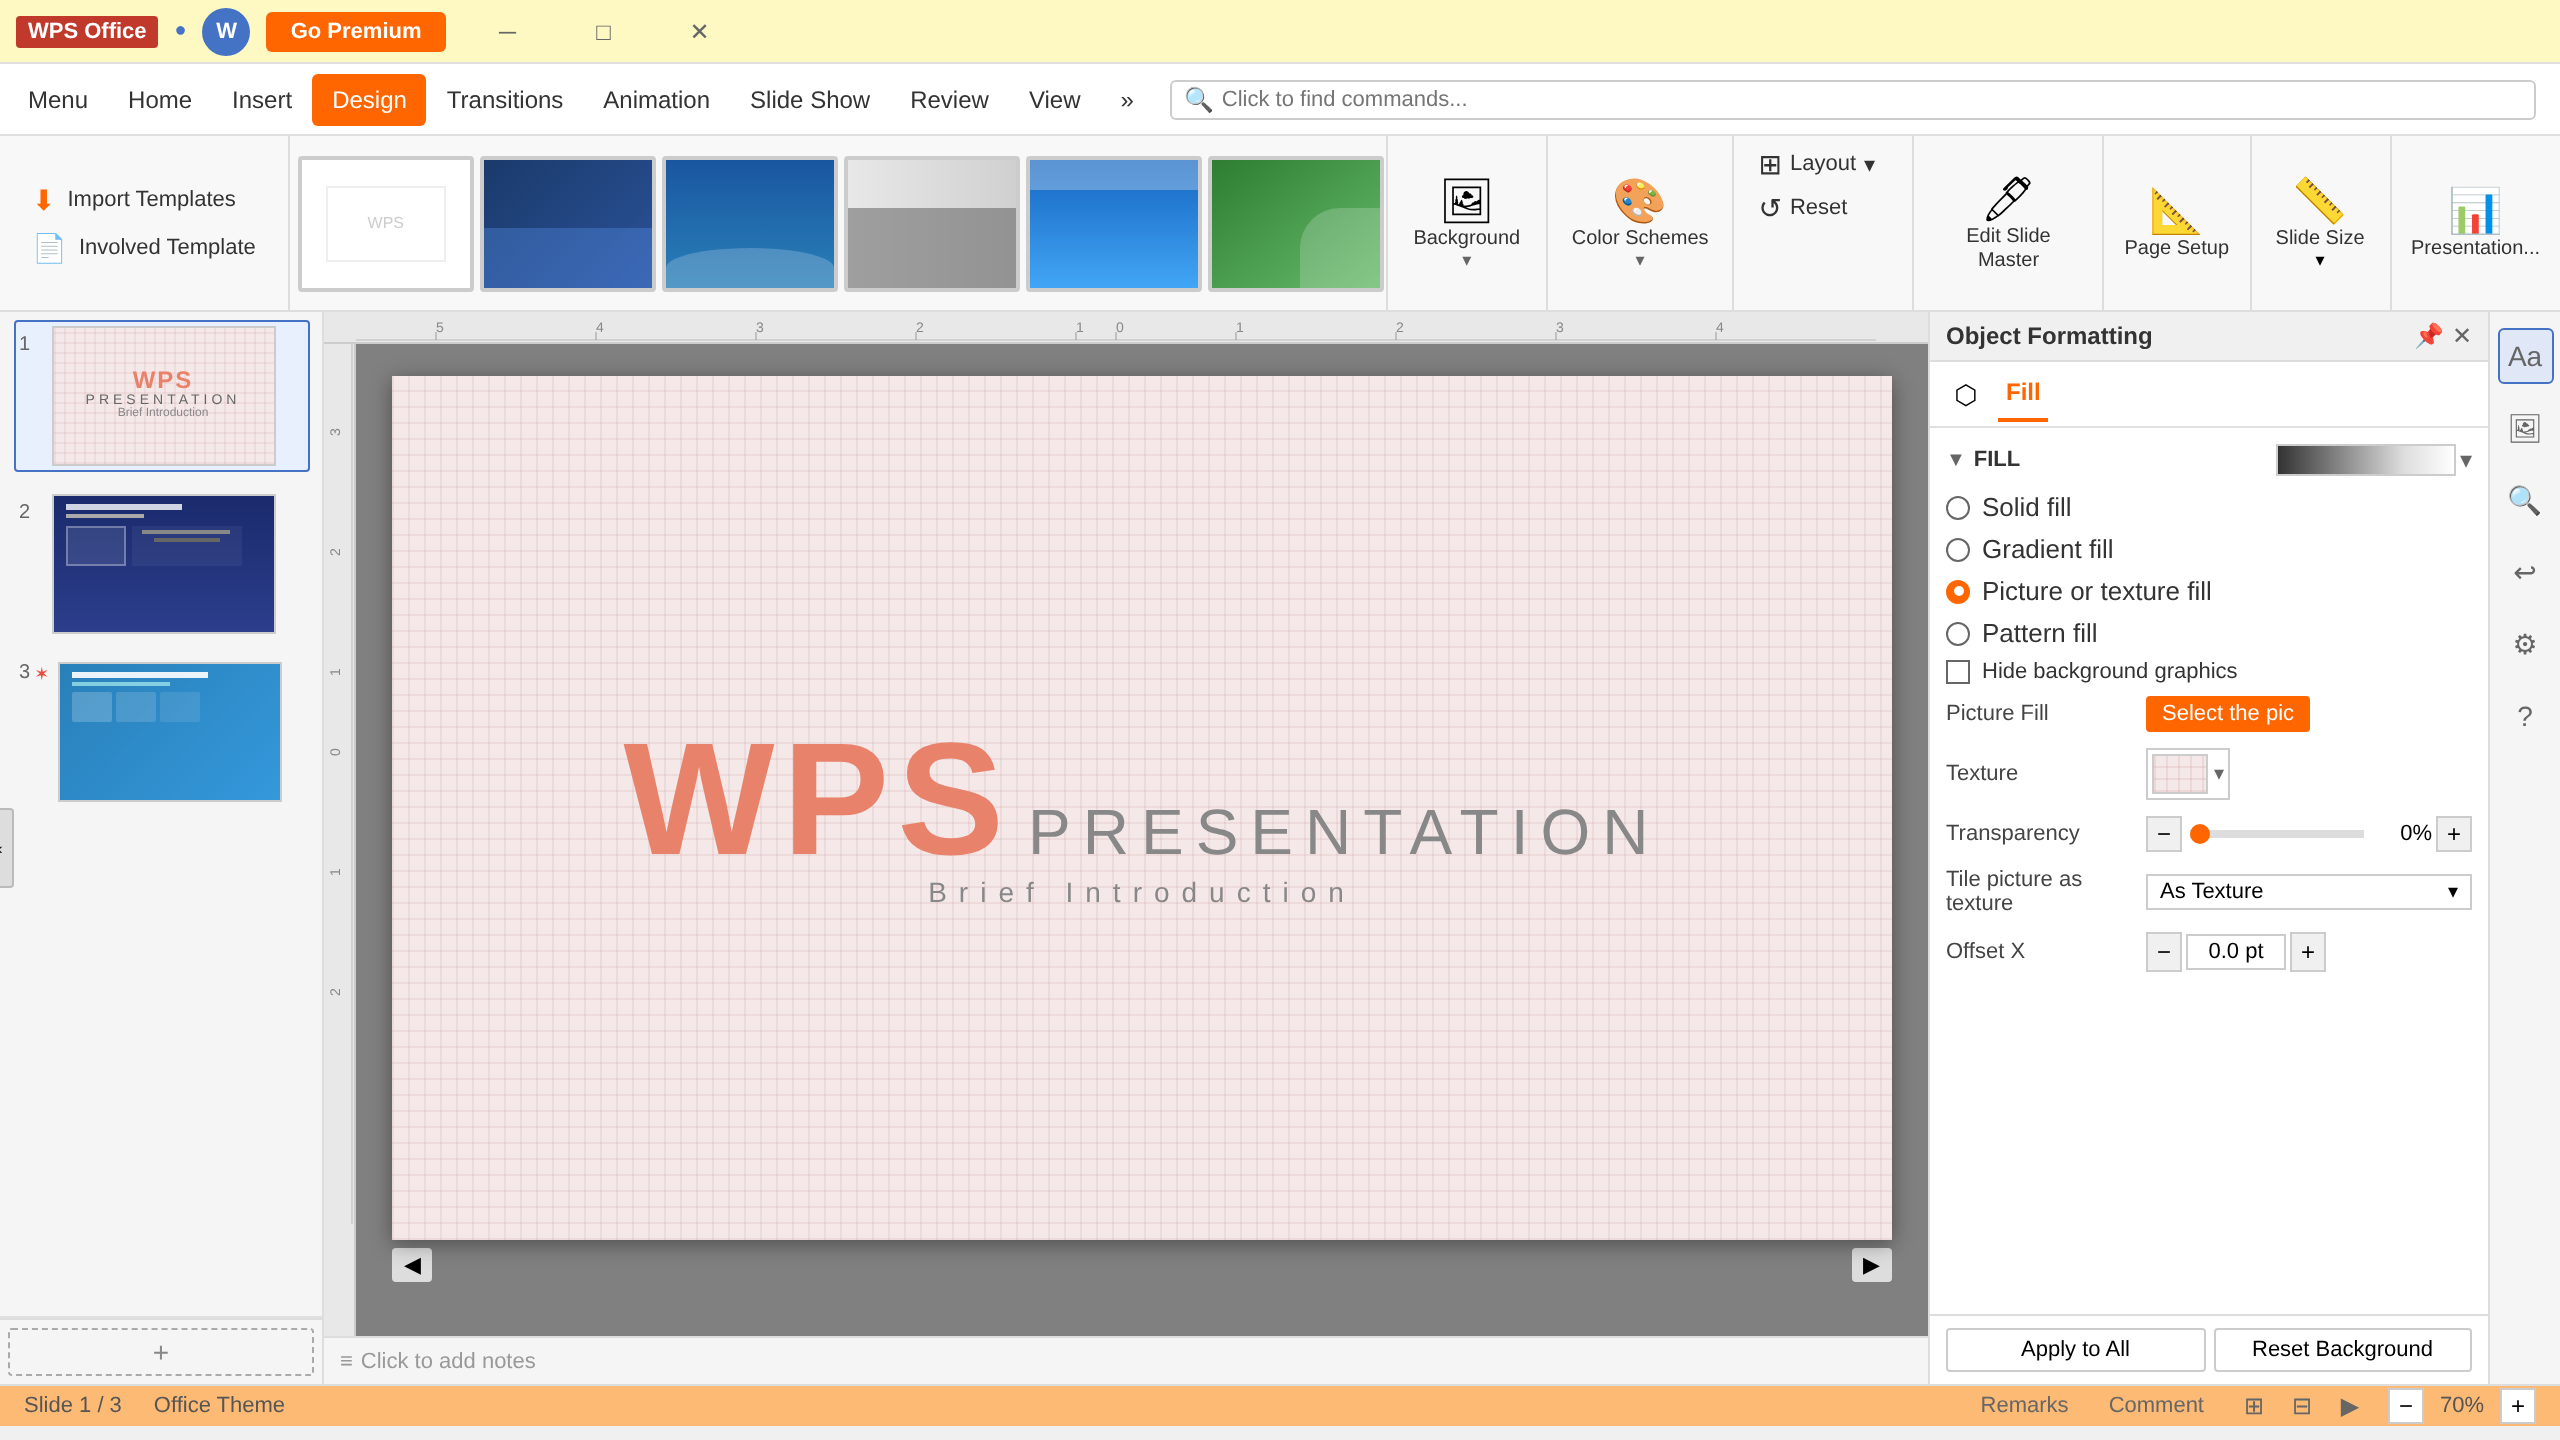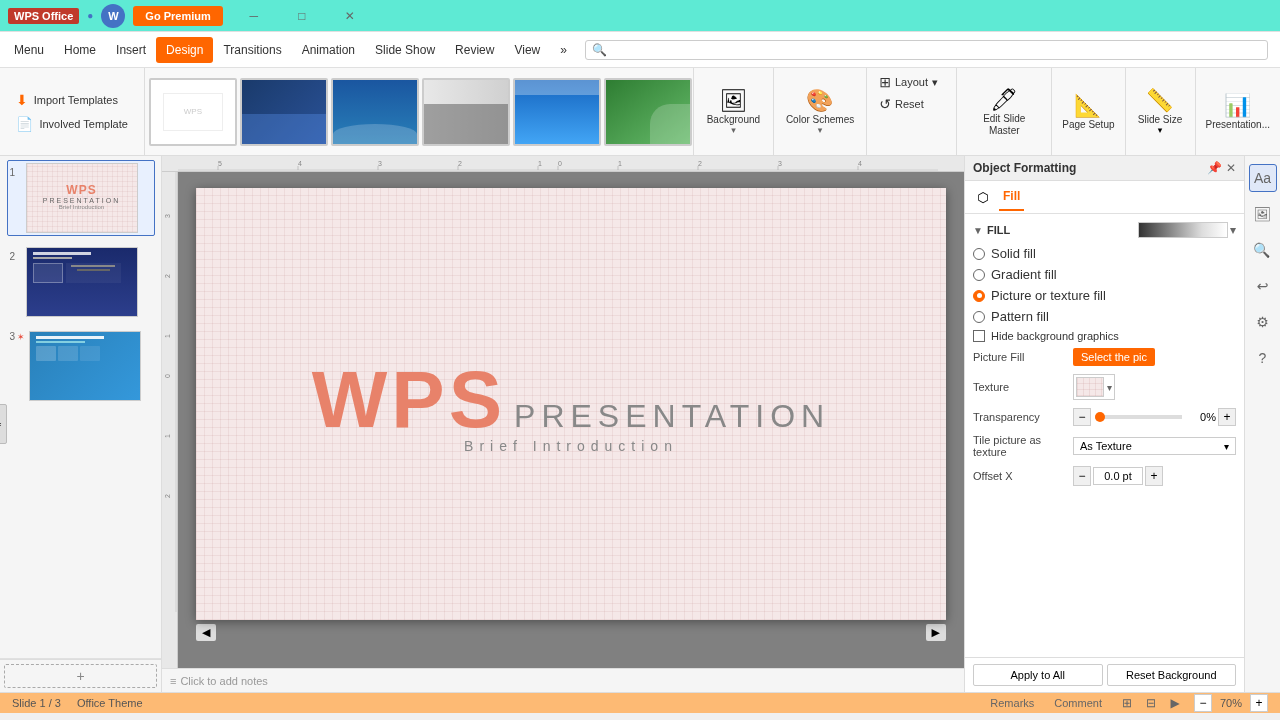--- a/index.html
+++ b/index.html
@@ -1,20 +1,20 @@
 <!DOCTYPE html>
 <html><head>
   <meta charset="utf-8">
   <style>
     * { margin: 0; padding: 0; box-sizing: border-box; }
     body { font-family: 'Segoe UI', Arial, sans-serif; font-size: 12px; background: #f0f0f0; width: 1280px; height: 720px; overflow: hidden; }
 
     
     .title-bar {
-      display: flex; align-items: center; height: 32px; background: #5eead4;
+      display: flex; align-items: center; height: 32px; background: #fef9c3;
       border-bottom: 1px solid #e0e0e0; padding: 0 8px; gap: 8px;
     }
     .title-bar-logo { background: #c0392b; color: white; font-weight: bold; font-size: 11px; padding: 2px 6px; border-radius: 2px; }
     .window-controls { display: flex; align-items: center; gap: 2px; }
     .win-btn { width: 46px; height: 32px; border: none; background: transparent; cursor: pointer; font-size: 12px; color: #666; }
     .go-premium { background: #ff6600; color: white; border: none; padding: 4px 12px; border-radius: 3px; font-size: 11px; cursor: pointer; font-weight: bold; }
     .user-icon { width: 24px; height: 24px; border-radius: 50%; background: #4472c4; color: white; display: flex; align-items: center; justify-content: center; font-size: 11px; font-weight: bold; }
 
     
     .menu-bar {
@@ -101,20 +101,21 @@
   <div class="menu-item active">Design</div>
   <div class="menu-item">Transitions</div>
   <div class="menu-item">Animation</div>
   <div class="menu-item">Slide Show</div>
   <div class="menu-item">Review</div>
   <div class="menu-item">View</div>
   <div class="menu-item">»</div>
   <div style="flex:1; display:flex; align-items:center; padding: 0 8px;">
     <div style="flex:1; display:flex; align-items:center; border:1px solid #ccc; border-radius:3px; padding:2px 6px; background:white; gap:4px;">
       <span style="color:#999; font-size:12px;">🔍</span>
+      <input type="text" style="border: none; outline: none; font-size: 11px; color: rgb(153, 153, 153); flex: 1 1 0%; background: transparent;" placeholder="Click to find commands...">
     </div>
   </div>
 </div>
 
 <div style="display:flex; height:88px; background:#f8f8f8; border-bottom:1px solid #ddd;">
 
   <div class="import-section">
     <div class="import-btn">
       <span class="import-icon">⬇</span>
       <span>Import Templates</span>

